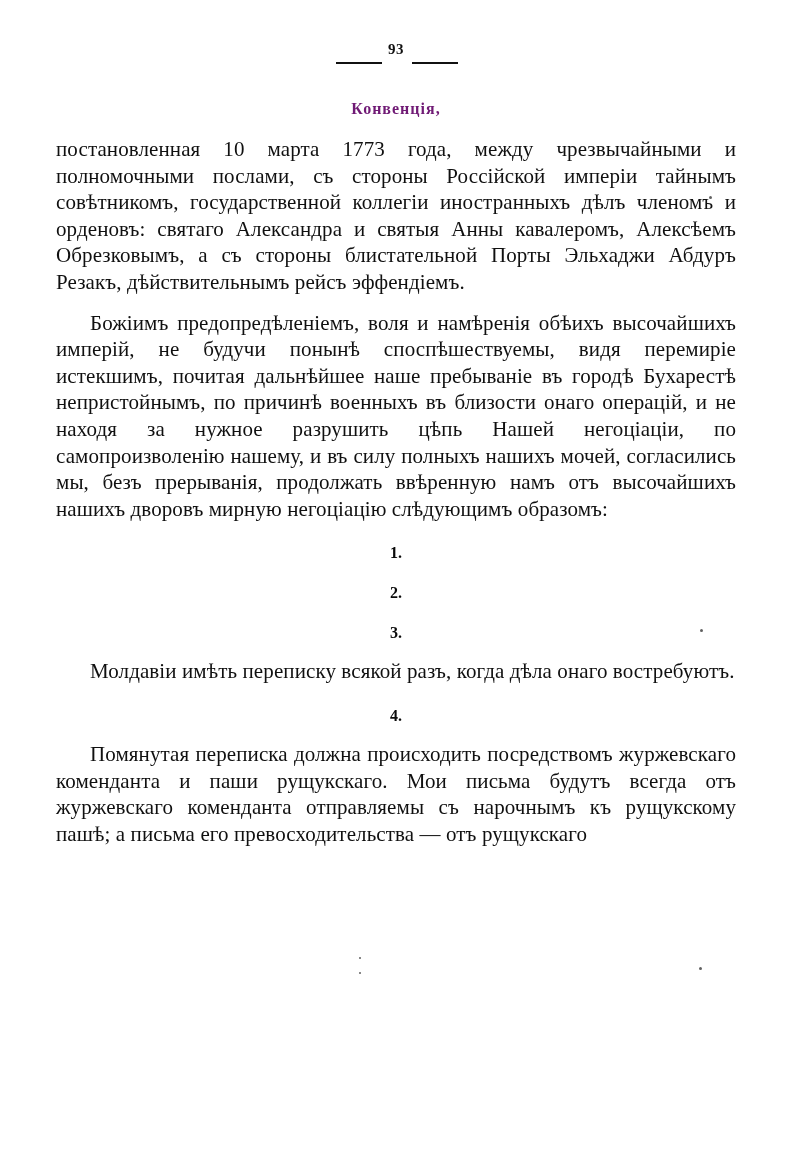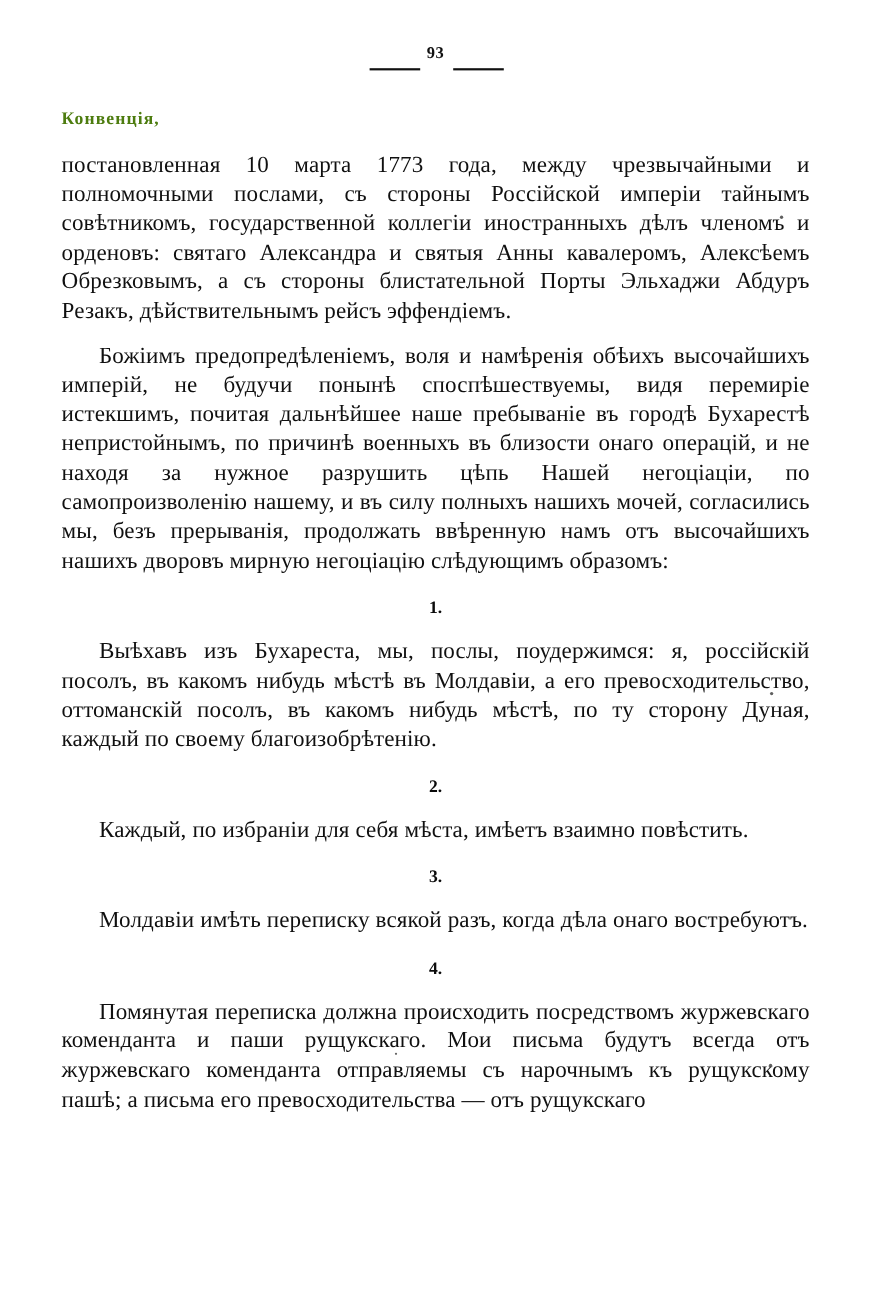--- a/index.html
+++ b/index.html
@@ -58,26 +58,26 @@
   .heading-appendix {
     text-align: center;
     font-weight: bold;
     font-size: 14.5px;
     letter-spacing: 0.2px;
     color: #0a0a0a;
     margin: 0 0 26px 0;
     text-rendering: optimizeLegibility;
   }
   .heading-convention {
-    text-align: left;
+    text-align: center;
     font-weight: bold;
     font-size: 16px;
     letter-spacing: 1px;
     margin: 0 0 18px 0;
-    color: #4d7c0f;
+    color: #701a75;
   }
   p.body {
     font-size: 21px;
     line-height: 26.6px;
     text-align: justify;
     text-justify: inter-word;
     margin: 0;
     color: #101010;
     letter-spacing: 0.1px;
   }
@@ -121,24 +121,22 @@
   <div class="content">
 
 
     <div class="heading-convention">Конвенція,</div>
 
     <p class="body hang">постановленная 10 марта 1773 года, между чрезвычайными и полномочными послами, съ стороны Россійской имперіи тайнымъ совѣтникомъ, государственной коллегіи иностранныхъ дѣлъ членомъ и орденовъ: святаго Александра и святыя Анны кавалеромъ, Алексѣемъ Обрезковымъ, а съ стороны блистательной Порты Эльхаджи Абдуръ Резакъ, дѣйствительнымъ рейсъ эффендіемъ.</p>
 
     <p class="body indent">Божіимъ предопредѣленіемъ, воля и намѣренія обѣихъ высочайшихъ имперій, не будучи понынѣ споспѣшествуемы, видя перемиріе истекшимъ, почитая дальнѣйшее наше пребываніе въ городѣ Бухарестѣ непристойнымъ, по причинѣ военныхъ въ близости онаго операцій, и не находя за нужное разрушить цѣпь Нашей негоціаціи, по самопроизволенію нашему, и въ силу полныхъ нашихъ мочей, согласились мы, безъ прерыванія, продолжать ввѣренную намъ отъ высочайшихъ нашихъ дворовъ мирную негоціацію слѣдующимъ образомъ:</p>
 
     <div class="section-num">1.</div>
-    <p class="body indent">Выѣхавъ изъ Бухареста, мы, послы, поудержимся: я, россійскій посолъ, въ какомъ нибудь мѣстѣ въ Молдавіи, а его превосходительство, оттоманскій посолъ, въ какомъ нибудь мѣстѣ, по ту сторону Дуная, каждый по своему благоизобрѣтенію.</p>
 
     <div class="section-num">2.</div>
-    <p class="body indent">Каждый, по избраніи для себя мѣста, имѣетъ взаимно повѣстить.</p>
 
     <div class="section-num">3.</div>
     <p class="body indent">Молдавіи имѣть переписку всякой разъ, когда дѣла онаго востребуютъ.</p>
 
     <div class="section-num">4.</div>
     <p class="body indent">Помянутая переписка должна происходить посредствомъ журжевскаго коменданта и паши рущукскаго. Мои письма будутъ всегда отъ журжевскаго коменданта отправляемы съ нарочнымъ къ рущукскому пашѣ; а письма его превосходительства — отъ рущукскаго</p>
 
   </div>
 
   <span class="speck s1"></span>

